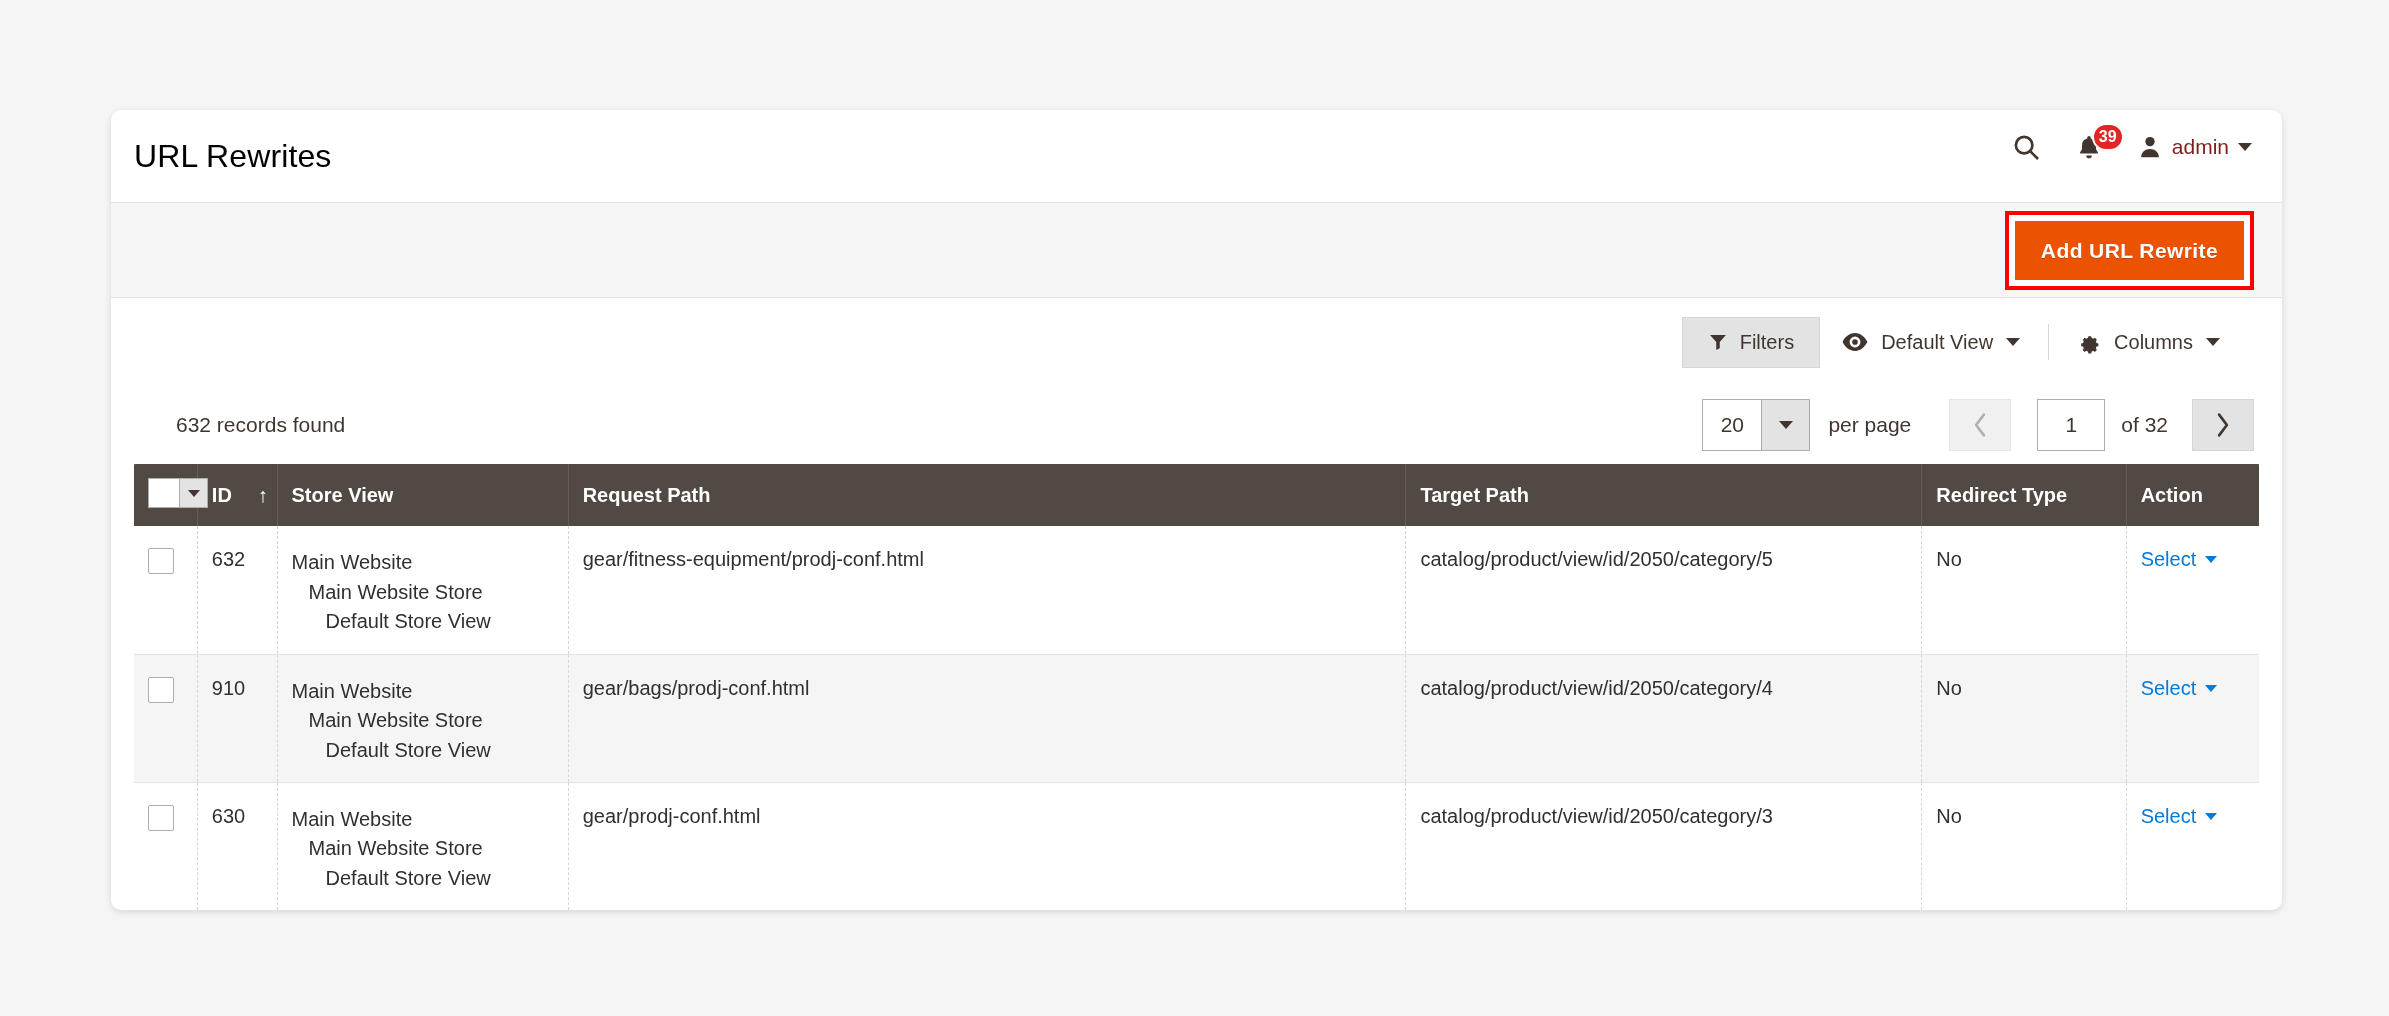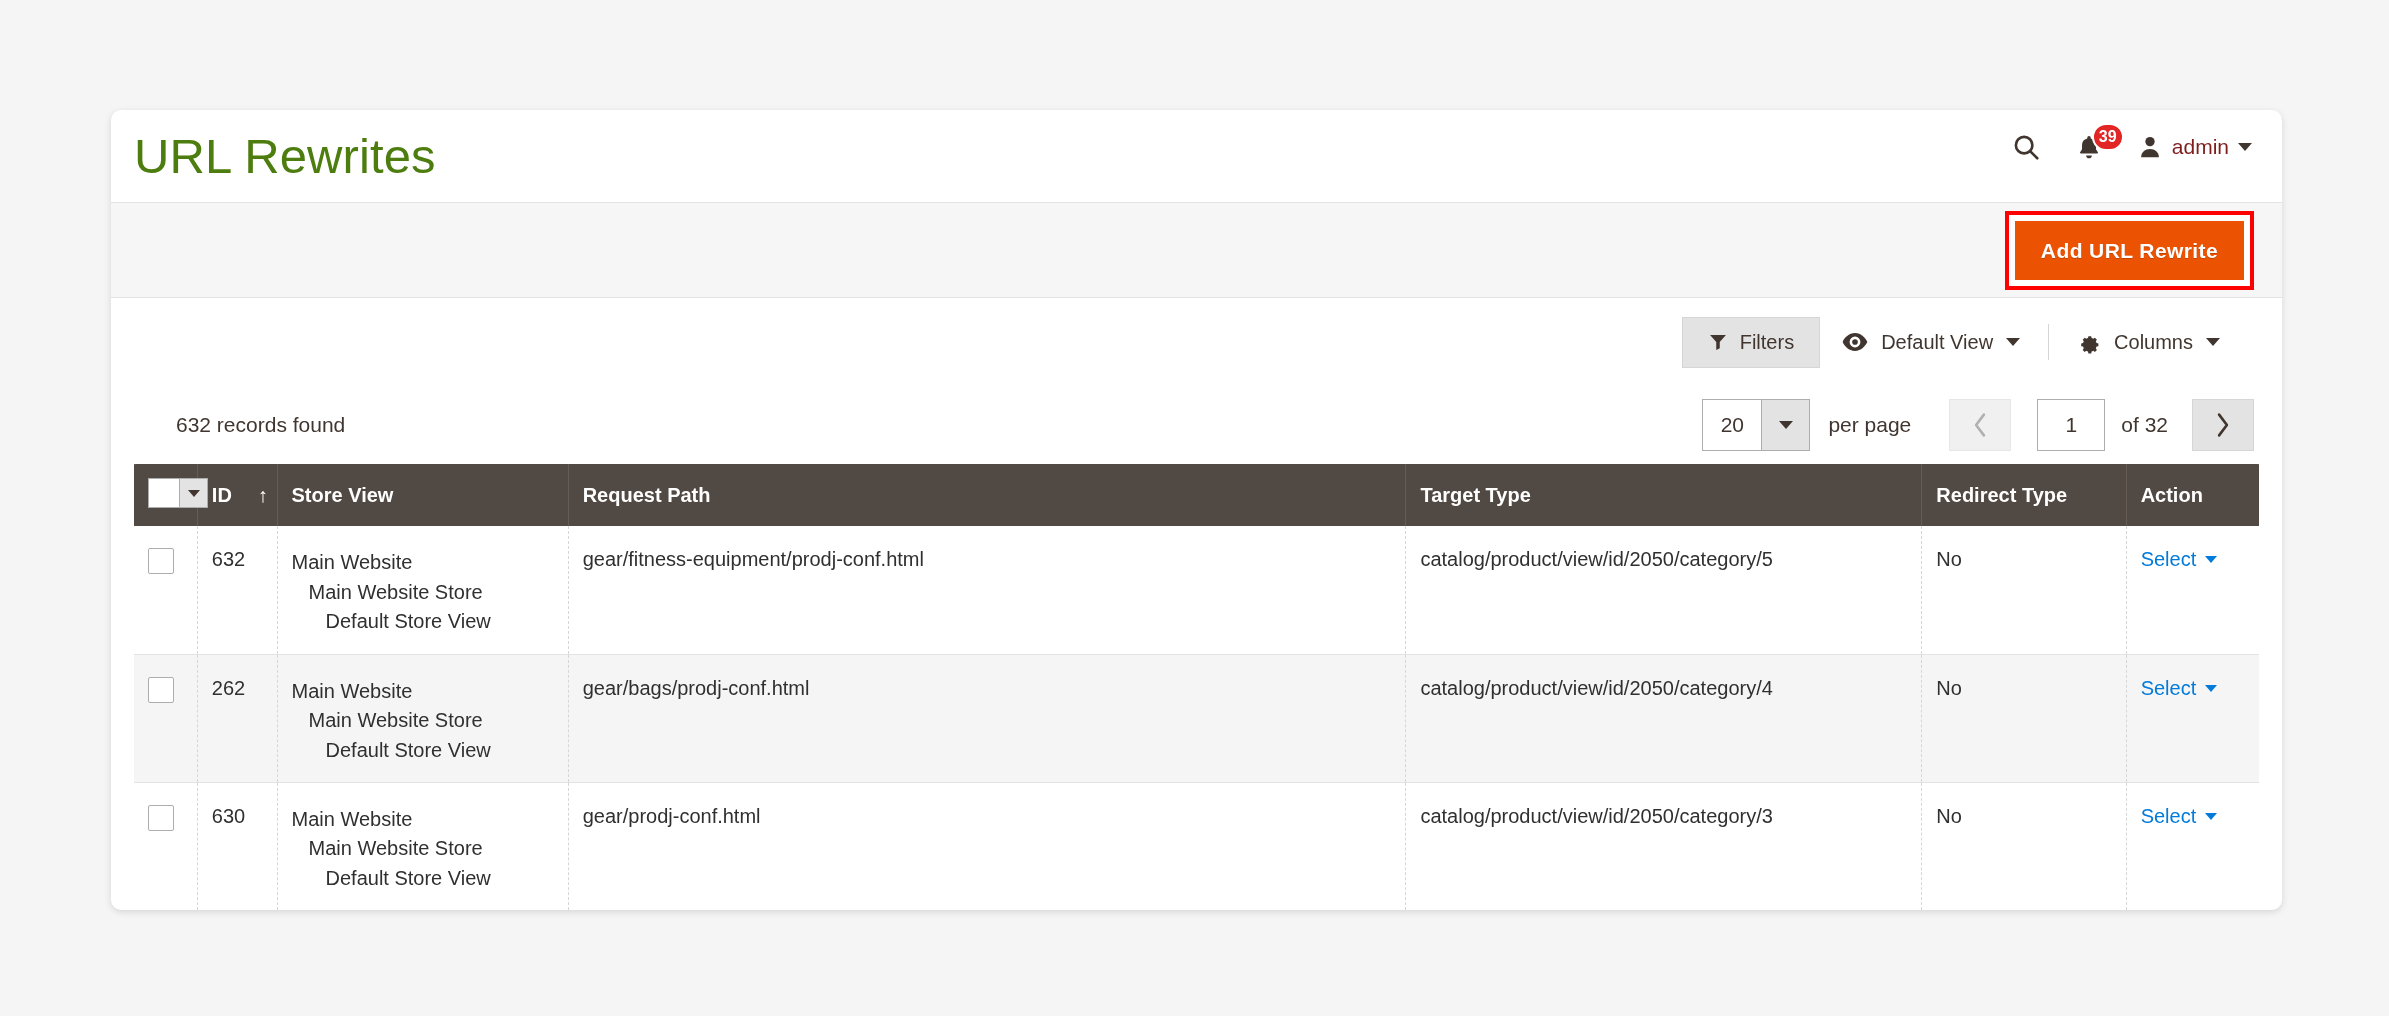--- a/index.html
+++ b/index.html
@@ -28,23 +28,23 @@
 
   
   .page-head {
     position: relative;
     height: 92px;
     display: flex;
     align-items: center;
     padding: 0 0 0 23px;
   }
   .page-title {
-    font-size: 49px;
+    font-size: 32px;
     font-weight: 400;
-    color: #4d7c0f;
+    color: #000000;
     letter-spacing: .1px;
   }
   .head-right {
     position: absolute;
     right: 30px; top: 22px;
     display: flex;
     align-items: center;
     gap: 34px;
   }
   .icon-btn {
@@ -410,21 +410,21 @@
               </span>
             </th>
             <th class="c-id">
               <span class="th-inner">
                 <span>ID</span>
                 <span class="sort-arrow">↑</span>
               </span>
             </th>
             <th class="c-store">Store View</th>
             <th class="c-req">Request Path</th>
-            <th class="c-target">Target Type</th>
+            <th class="c-target">Target Path</th>
             <th class="c-redirect">Redirect Type</th>
             <th class="c-action">Action</th>
           </tr>
         </thead>
         <tbody>
             <tr>
               <td class="c-check">
                 <span class="cb"></span>
               </td>
               <td>632</td>
@@ -438,21 +438,21 @@
               <td>No</td>
               <td><span class="link-select">
                   <span>Select</span>
                   <span class="caret-blue"></span>
                 </span></td>
             </tr>
             <tr class="alt">
               <td class="c-check">
                 <span class="cb"></span>
               </td>
-              <td>262</td>
+              <td>910</td>
               <td>
                 <div class="store-line store-l1">Main Website</div>
                 <div class="store-line store-l2">Main Website Store</div>
                 <div class="store-line store-l3">Default Store View</div>
               </td>
               <td class="path">gear/bags/prodj-conf.html</td>
               <td class="path">catalog/product/view/id/2050/category/4</td>
               <td>No</td>
               <td><span class="link-select">
                   <span>Select</span>

